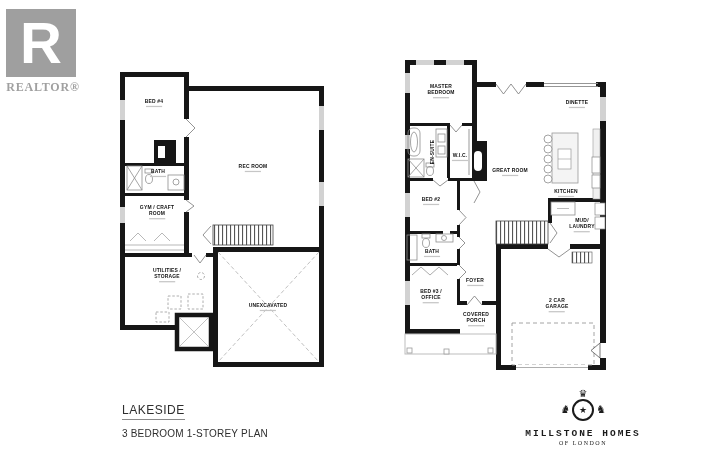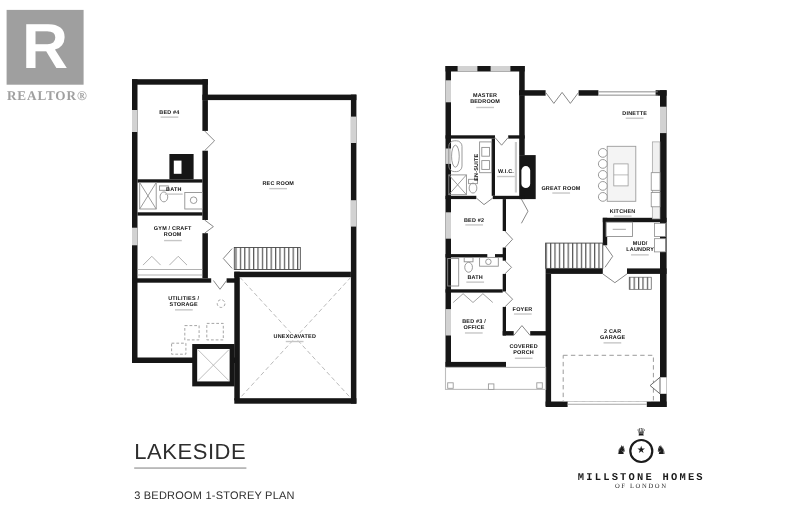--- a/index.html
+++ b/index.html
@@ -24,24 +24,24 @@
   .room-label {
     position:absolute; transform:translate(-50%,-50%) scale(.62);
     font-size:8px; font-weight:bold; color:#111; letter-spacing:.3px;
     text-align:center; white-space:pre-line; line-height:1.2; z-index:3;
   }
   .room-label .dims { height:2px; background:#c6c6c6; width:26px; margin:2px auto 0; }
   .room-label.vert { writing-mode:vertical-rl; transform:translate(-50%,-50%) scale(.62) rotate(180deg); }
   
   .title-block { position:absolute; left:122px; top:400px; }
   .plan-title {
-    display:inline-block; font-size:20px; letter-spacing:.5px; color:#2e2e2e;
+    display:inline-block; font-size:12px; letter-spacing:.5px; color:#2e2e2e;
     border-bottom:1px solid #8a8a8a; padding-bottom:2px; font-weight:normal;
   }
-  .plan-subtitle { font-size:10px; color:#2e2e2e; margin-top:20px; letter-spacing:.2px; }
+  .plan-subtitle { font-size:10px; color:#2e2e2e; margin-top:8px; letter-spacing:.2px; }
   
   .brand { position:absolute; left:523px; top:391px; width:120px; text-align:center; color:#1b1b1b; }
   .crest { position:relative; height:34px; width:60px; margin:0 auto; font-family:"DejaVu Sans", sans-serif; }
   .crest .crown { position:absolute; left:50%; top:-3px; transform:translateX(-50%); font-size:10px; }
   .crest .ring {
     position:absolute; left:50%; top:8px; transform:translateX(-50%);
     width:22px; height:22px; border:2.5px solid #1b1b1b; border-radius:50%;
     display:flex; align-items:center; justify-content:center; font-size:9px;
   }
   .crest .supporter { position:absolute; top:12px; font-size:11px; }

